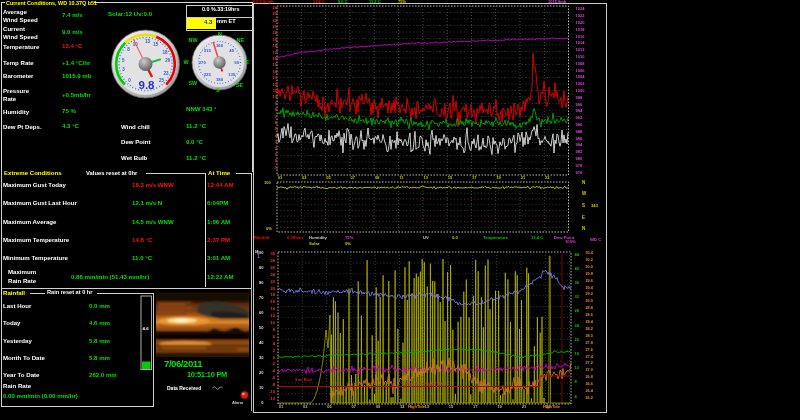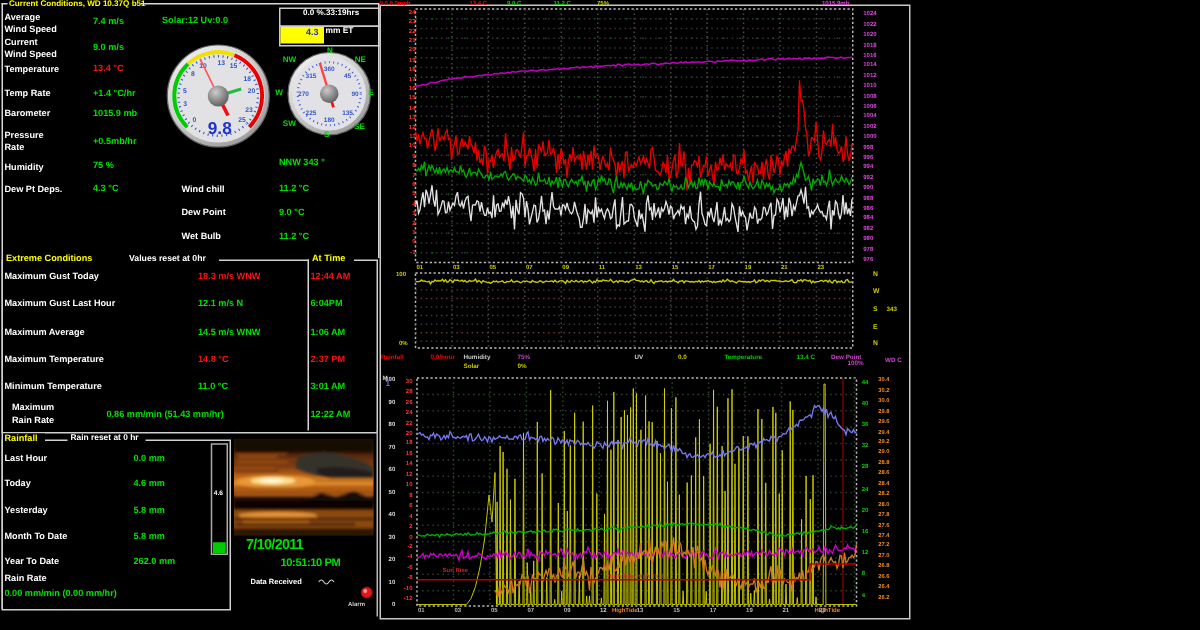--- a/index.html
+++ b/index.html
@@ -476,17 +476,17 @@
 <span class="t" style="left:3px;top:320.2px;font-size:6.1px;color:#ffffff;font-weight:bold;">Today</span>
 <span class="t" style="left:89px;top:320.2px;font-size:6.1px;color:#00e000;font-weight:bold;">4.6 mm</span>
 <span class="t" style="left:3px;top:338.0px;font-size:6.1px;color:#ffffff;font-weight:bold;">Yesterday</span>
 <span class="t" style="left:89px;top:338.0px;font-size:6.1px;color:#00e000;font-weight:bold;">5.8 mm</span>
 <span class="t" style="left:3px;top:354.6px;font-size:6.1px;color:#ffffff;font-weight:bold;">Month To Date</span>
 <span class="t" style="left:89px;top:354.6px;font-size:6.1px;color:#00e000;font-weight:bold;">5.8 mm</span>
 <span class="t" style="left:3px;top:371.6px;font-size:6.1px;color:#ffffff;font-weight:bold;">Year To Date</span>
 <span class="t" style="left:89px;top:371.6px;font-size:6.1px;color:#00e000;font-weight:bold;">262.0 mm</span>
 <span class="t" style="left:3px;top:383.4px;font-size:6.1px;color:#ffffff;font-weight:bold;">Rain Rate</span>
 <span class="t" style="left:3px;top:393.2px;font-size:6.1px;color:#00e000;font-weight:bold;">0.00 mm/min (0.00 mm/hr)</span>
-<span class="t" style="left:164px;top:359.2px;font-size:9.6px;color:#00e000;font-weight:bold;letter-spacing:-0.45px;">7/10/2011</span>
+<span class="t" style="left:164px;top:359.2px;font-size:9.6px;color:#00e000;font-weight:bold;letter-spacing:-0.45px;">7/06/2011</span>
 <span class="t" style="left:187px;top:371.4px;font-size:7.4px;color:#00e000;font-weight:bold;letter-spacing:-0.25px;">10:51:10 PM</span>
 <span class="t" style="left:167px;top:386.2px;font-size:5.0px;color:#ffffff;font-weight:bold;">Data Received</span>
 <span class="t" style="left:232px;top:400.6px;font-size:4.0px;color:#cccccc;font-weight:bold;">Alarm</span>
 </div>
 
 </body></html>

